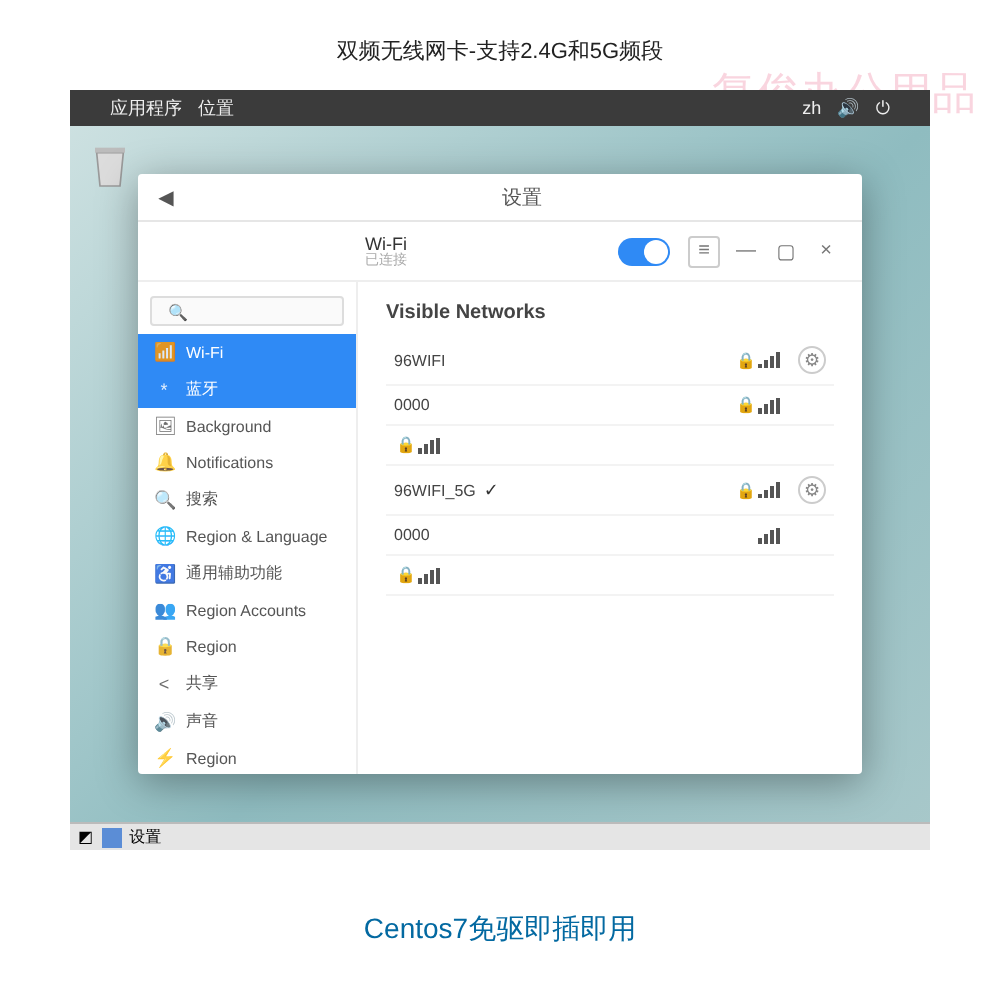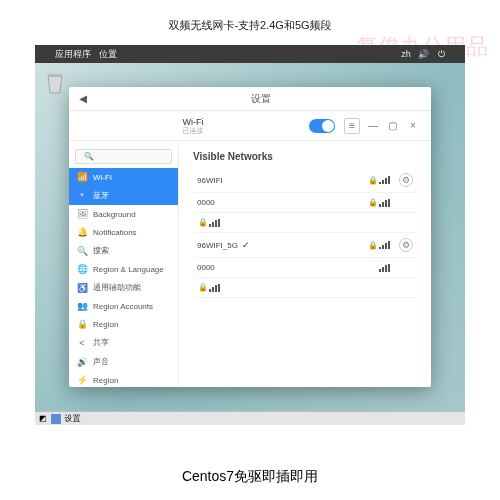--- a/index.html
+++ b/index.html
@@ -1,18 +1,18 @@
 <!DOCTYPE html>
 <html><head>
 <meta charset="utf-8">
 <style>
   * { margin: 0; padding: 0; box-sizing: border-box; }
   body { width: 500px; height: 500px; font-family: sans-serif; background: #fff; position: relative; overflow: hidden; }
   .caption-top { text-align: center; font-size: 11px; padding: 18px 0 12px; color: #222; }
-  .caption-bottom { text-align: center; font-size: 14px; padding: 10px 0; color: #000000; position: absolute; bottom: 4px; width: 100%; }
+  .caption-bottom { text-align: center; font-size: 14px; padding: 10px 0; color: #0369a1; position: absolute; bottom: 16px; width: 100%; }
   .watermark { position: absolute; top: 32px; right: 12px; color: #f7bfcf; font-size: 22px; opacity: 0.65; pointer-events:none; }
   .desktop { position: relative; margin: 0 auto; width: 430px; height: 380px; background: linear-gradient(135deg, #cfe2e2 0%, #8fbcc0 55%, #a8c8ca 100%); overflow: hidden; }
   .menubar { height: 18px; background: #3b3b3b; color: #eee; font-size: 9px; display: flex; align-items: center; padding: 0 20px; justify-content: space-between; }
   .menubar .left, .menubar .right { display:flex; gap:8px; align-items:center; }
   .menubar .right span { font-size:9px; }
   .trash { position:absolute; top:26px; left:10px; width:20px; height:24px; }
   .trash svg { width:100%; height:100%; }
   .taskbar { position:absolute; bottom:0; left:0; right:0; height:14px; background:#e5e5e5; border-top:1px solid #bbb; font-size:8px; display:flex; align-items:center; padding:0 4px; gap:4px; }
   .taskbar .task-icon { width:10px; height:10px; background:#5b8dd6; display:inline-block; }
   .window { position:absolute; top:42px; left:34px; width:362px; height:300px; background:#fff; box-shadow:0 4px 20px rgba(0,0,0,0.35); display:flex; flex-direction:column; border-radius:2px; }

